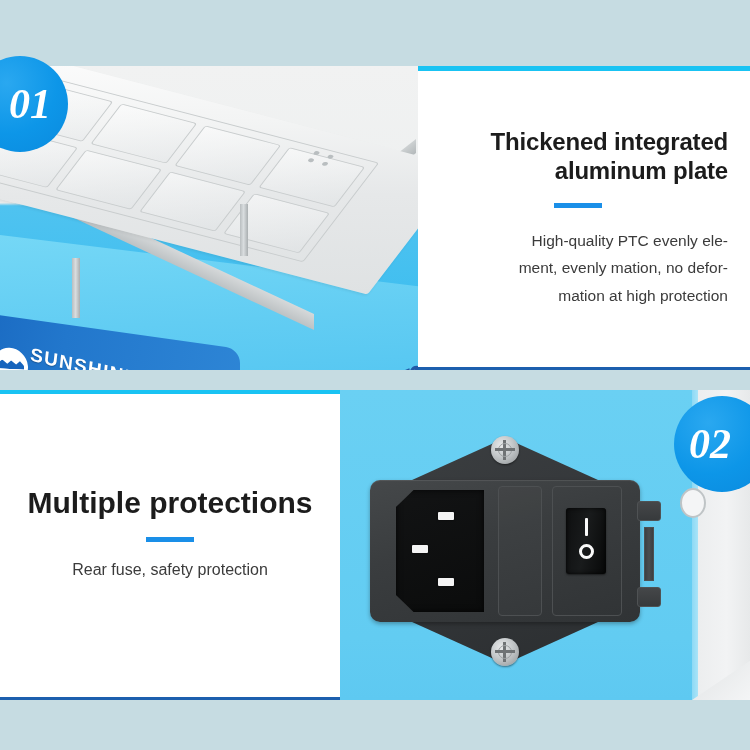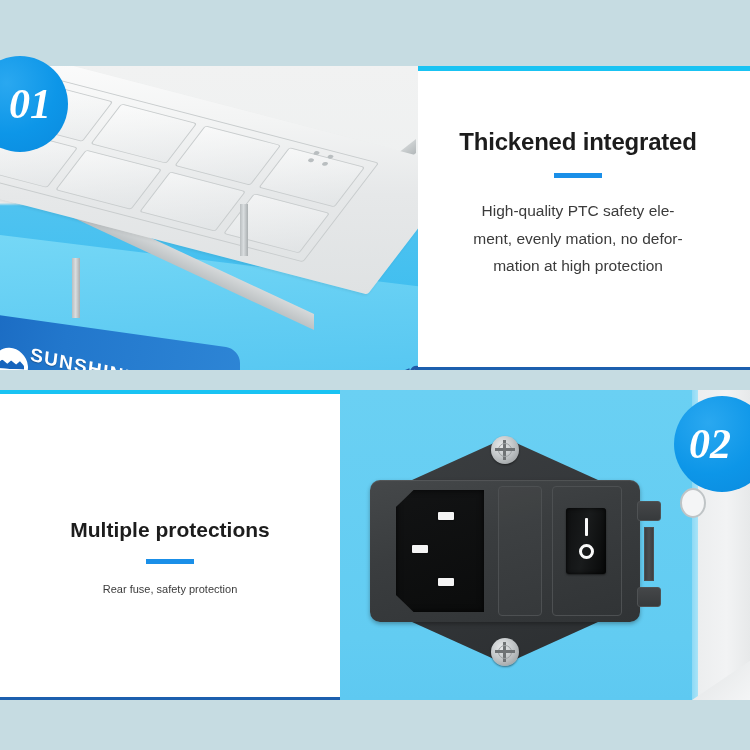--- a/index.html
+++ b/index.html
@@ -97,21 +97,21 @@
   }
 
   
   .p1-card {
     position: absolute; left: 418px; top: 0; width: 332px; height: 304px;
     background: #ffffff;
     border-top: 5px solid #19c3f3;
     border-bottom: 3px solid #1c5fae;
   }
   .p1-card-inner {
-    padding: 56px 22px 0 10px; text-align: center;
+    padding: 56px 22px 0 10px; text-align: right;
   }
   .card-h1 {
     font-size: 24px; font-weight: bold; color: #1c1c1c;
     line-height: 1.22; letter-spacing: -.2px;
   }
   .rule {
     width: 48px; height: 5px; background: #1a8fe8;
     margin: 17px auto 19px auto;
   }
   .card-p {
@@ -124,23 +124,23 @@
     overflow: hidden;
   }
   .p2-card {
     position: absolute; left: 0; top: 0; width: 340px; height: 310px;
     background: #ffffff;
     border-top: 4px solid #19c3f3;
     border-bottom: 3px solid #1c5fae;
   }
   .p2-card-inner { padding: 92px 18px 0 18px; text-align: center; }
   .card-h2 {
-    font-size: 21px; font-weight: bold; color: #1c1c1c; margin-top: 32px;
-  }
-  .card-p2 { font-size: 11px; color: #3b3b3b; }
+    font-size: 30px; font-weight: bold; color: #1c1c1c;
+  }
+  .card-p2 { font-size: 16px; color: #3b3b3b; }
 
   .p2-photo {
     position: absolute; left: 340px; top: 0; width: 410px; height: 310px;
     background: linear-gradient(180deg, #6ad0f3 0%, #62ccf2 80%, #5ec9f1 100%);
     overflow: hidden;
   }
   .dev-right-edge {
     position: absolute; right: 0; top: 0; width: 52px; height: 310px;
     background: linear-gradient(90deg, #eceeef 0%, #f2f3f4 55%, #e7e9ea 100%);
   }
@@ -287,24 +287,25 @@
           </div>
         <div class="leg" style="left:126px; top:176px;"></div>
         <div class="leg" style="left:294px; top:122px; height:52px;"></div>
       </div>
     </div>
 
     <div class="p1-card">
       <div class="p1-card-inner">
         <div class="card-h1">
           <span>Thickened integrated</span><br>
+          <span>aluminum plate</span>
         </div>
         <div class="rule"></div>
         <div class="card-p">
-          <span>High-quality PTC safety ele-</span><br>
+          <span>High-quality PTC evenly ele-</span><br>
           <span>ment, evenly mation, no defor-</span><br>
           <span>mation at high protection</span>
         </div>
       </div>
     </div>
   </div>
 
   <div class="panel2">
 
     <div class="p2-card">

